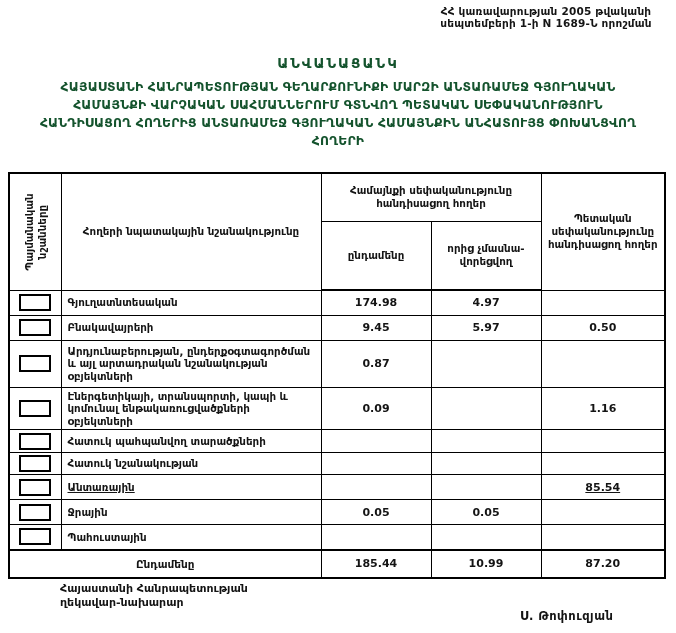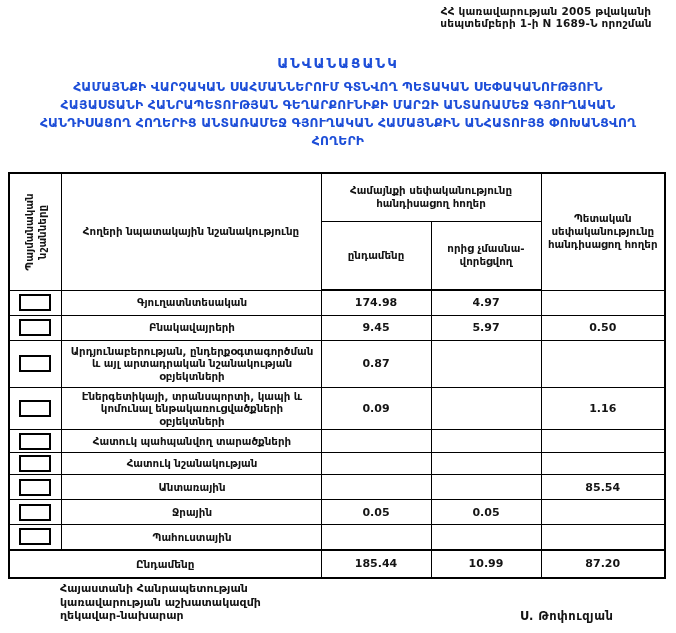--- a/index.html
+++ b/index.html
@@ -17,21 +17,21 @@
   .annex {
     position:absolute; top:6px; right:4px; width:252px;
     text-align:center; font-weight:bold;
     font-size:10.5px; line-height:11.5px;
     letter-spacing:0.2px;
   }
 
   
   .doc-title {
     position:absolute; top:55px; left:0; width:676px;
-    text-align:center; font-weight:bold; color:#1d4ed8;
+    text-align:center; font-weight:bold; color:#14532d;
   }
   .doc-title .main { font-size:13.5px; letter-spacing:2px; margin-bottom:7px; }
   .doc-title .line { font-size:12.3px; line-height:18px; letter-spacing:0.2px; }
 
   
   table.land-table {
     position:absolute; top:172px; left:8px;
     width:656px; table-layout:fixed;
     border-collapse:collapse;
     border:2px solid #000;
@@ -39,21 +39,21 @@
   .land-table th, .land-table td {
     border:1px solid #000;
     font-weight:bold; color:#141414;
     vertical-align:middle;
     overflow:hidden;
   }
   .land-table thead th { font-size:10.3px; line-height:13px; text-align:center; padding:4px 3px; }
   .land-table thead tr.sub-row th { border-bottom:2px solid #000; }
   .land-table td.label-cell {
     font-size:10.3px; line-height:12.5px;
-    text-align:center; padding:2px 4px 2px 6px;
+    text-align:left; padding:2px 4px 2px 6px;
   }
   .land-table td.val-cell { font-size:11px; text-align:center; padding:1px 19px; }
   .land-table td.sym-cell { padding:0; }
 
   th.symbol-col { position:relative; }
   .v-text {
     position:absolute; top:50%; left:50%;
     transform:translate(-50%,-50%) rotate(-90deg);
     width:104px; text-align:center;
     font-size:10.3px; line-height:12.5px; font-weight:bold;
@@ -64,21 +64,21 @@
     width:32px; height:17px;
     border:2px solid #000;
     margin:0 auto; background:#fff;
   }
 
   tr.h-group { height:48px; }
   tr.sub-row { height:69px; }
   tr.r1 { height:25px; } tr.r2 { height:25px; }
   tr.r3 { height:47px; } tr.r4 { height:32px;border-radius:11px; }
   tr.r5 { height:23px; } tr.r6 { height:22px;border-radius:8px; }
-  tr.r7 { height:25px; } tr.r8 { height:25px; }
+  tr.r7 { height:25px;text-decoration:underline; } tr.r8 { height:25px; }
   tr.r9 { height:25px; }
   tr.total-row { height:28px; }
   tr.total-row td { border-top:2px solid #000; }
   tr.total-row td.total-label { font-size:10.5px; text-align:center; }
 
   
   .footer-official {
     position:absolute; left:60px; top:582px;
     font-size:11px; line-height:13.5px; font-weight:bold;
   }
@@ -92,22 +92,22 @@
 
 <div class="page">
 
   <div class="annex">
     <div>ՀՀ կառավարության 2005 թվականի</div>
     <div>սեպտեմբերի 1-ի N 1689-Ն որոշման</div>
   </div>
 
   <div class="doc-title">
     <div class="main">ԱՆՎԱՆԱՑԱՆԿ</div>
+    <div class="line">ՀԱՅԱՍՏԱՆԻ ՀԱՆՐԱՊԵՏՈՒԹՅԱՆ ԳԵՂԱՐՔՈՒՆԻՔԻ ՄԱՐԶԻ ԱՆՏԱՌԱՄԵՋ ԳՅՈՒՂԱԿԱՆ</div>
     <div class="line">ՀԱՄԱՅՆՔԻ ՎԱՐՉԱԿԱՆ ՍԱՀՄԱՆՆԵՐՈՒՄ ԳՏՆՎՈՂ ՊԵՏԱԿԱՆ ՍԵՓԱԿԱՆՈՒԹՅՈՒՆ</div>
-    <div class="line">ՀԱՅԱՍՏԱՆԻ ՀԱՆՐԱՊԵՏՈՒԹՅԱՆ ԳԵՂԱՐՔՈՒՆԻՔԻ ՄԱՐԶԻ ԱՆՏԱՌԱՄԵՋ ԳՅՈՒՂԱԿԱՆ</div>
     <div class="line">ՀԱՆԴԻՍԱՑՈՂ ՀՈՂԵՐԻՑ ԱՆՏԱՌԱՄԵՋ ԳՅՈՒՂԱԿԱՆ ՀԱՄԱՅՆՔԻՆ ԱՆՀԱՏՈՒՅՑ ՓՈԽԱՆՑՎՈՂ</div>
     <div class="line">ՀՈՂԵՐԻ</div>
   </div>
 
   <table class="land-table">
     <colgroup>
       <col style="width:52px">
         <col style="width:260px">
         <col style="width:110px">
         <col style="width:110px">
@@ -213,18 +213,17 @@
         <td colspan="2" class="total-label">Ընդամենը</td>
         <td class="val-cell">185.44</td>
         <td class="val-cell">10.99</td>
         <td class="val-cell">87.20</td>
       </tr>
     </tbody>
   </table>
 
   <div class="footer-official">
     <div>Հայաստանի Հանրապետության</div>
-    <div>կառավարության աշխատակազմի</div>
     <div>ղեկավար-նախարար</div>
   </div>
   <div class="signature">Ս. Թոփուզյան</div>
 
 </div>
 
 </body></html>

